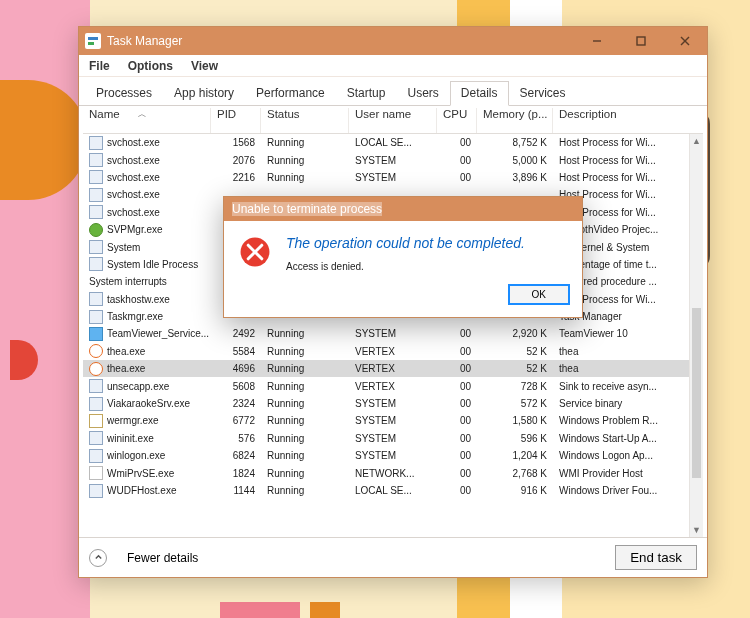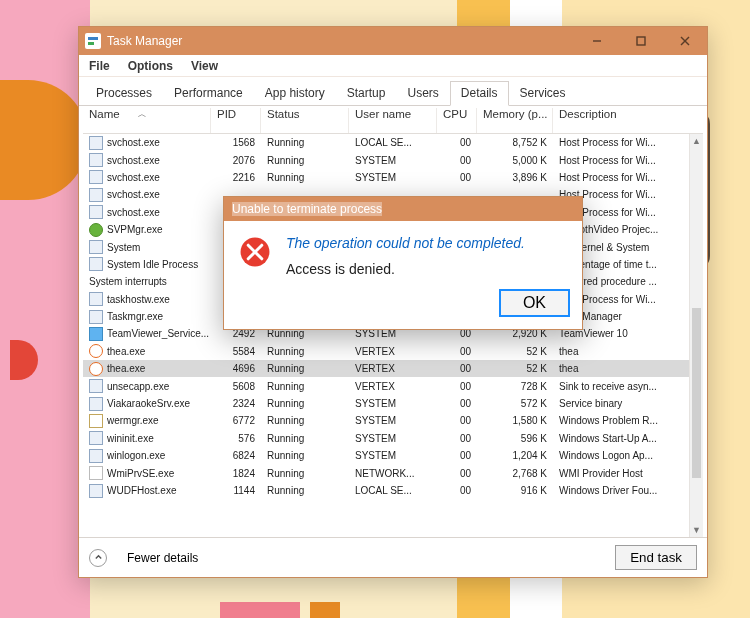--- a/index.html
+++ b/index.html
@@ -74,23 +74,23 @@
     position:absolute; left:223px; top:196px; width:360px; background:#fff;
     border:1px solid #c88a5b; box-shadow:0 8px 28px rgba(0,0,0,.32);
   }
   .dialog .dtitle { height:24px; background:#d78d5c; color:#fff; display:flex; align-items:center; padding:0 8px; font-size:12px;}
   .dialog .dtitle span.sel { background:rgba(255,255,255,.35); }
   .dbody { display:flex; padding:14px 16px 12px 14px; gap:14px; }
   .erricon { width:34px; height:34px; flex:0 0 34px; }
   .erricon svg circle { fill:#e63c2f; }
   .erricon svg line { stroke:#fff; stroke-width:3.5; stroke-linecap:round;}
   .dmsg h3 { margin:0 0 10px 0; font-size:14px; font-weight:400; color:#0a63c2;font-style:italic;}
-  .dmsg p  { margin:0; font-size:14px; color:#222;}
+  .dmsg p  { margin:0; font-size:10px; color:#222;}
   .dfoot { display:flex; justify-content:flex-end; padding:0 12px 12px 12px;}
-  .okbtn { padding:3px 22px; border:2px solid #1a8cff; background:#f4f4f4; font-size:16px;}
+  .okbtn { padding:3px 22px; border:2px solid #1a8cff; background:#f4f4f4; font-size:10px;}
 </style>
 </head>
 <body>
 
 <div class="bg">
   <div class="patch1"></div>
     <div class="patch2"></div>
     <div class="patch3"></div>
     <div class="patch4"></div>
     <div class="patch5"></div>
@@ -121,22 +121,22 @@
   </div>
 
   <div class="menubar">
     <span>File</span>
     <span>Options</span>
     <span>View</span>
   </div>
 
   <div class="tabs">
     <div class="tab">Processes</div>
+    <div class="tab">App history</div>
     <div class="tab">Performance</div>
-    <div class="tab">App history</div>
     <div class="tab">Startup</div>
     <div class="tab">Users</div>
     <div class="tab active">Details</div>
     <div class="tab">Services</div>
   </div>
 
   <div class="headers">
     <div>
         <span>Name</span>
         <span class="sort-caret">︿</span>

